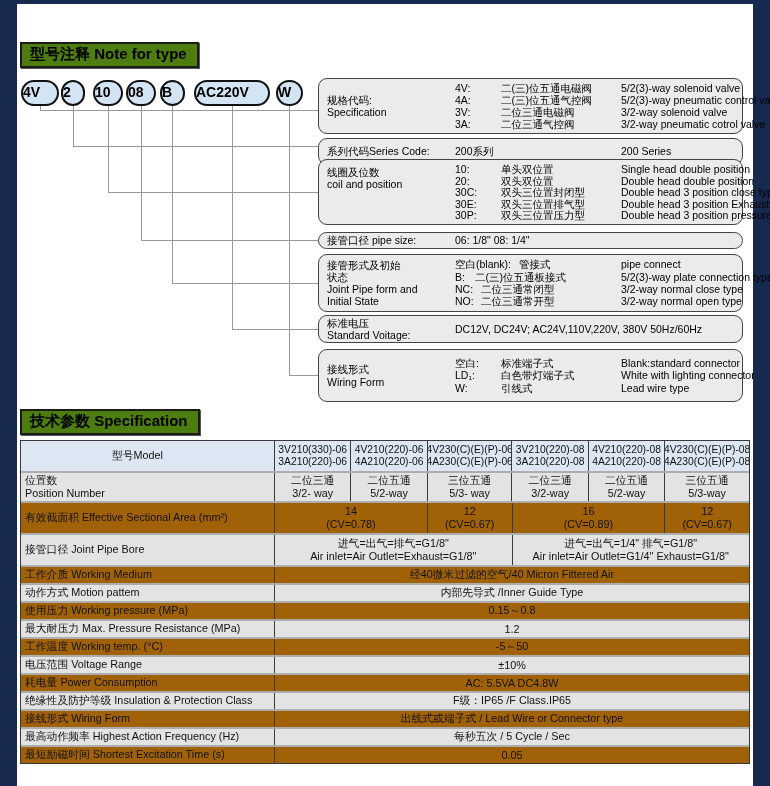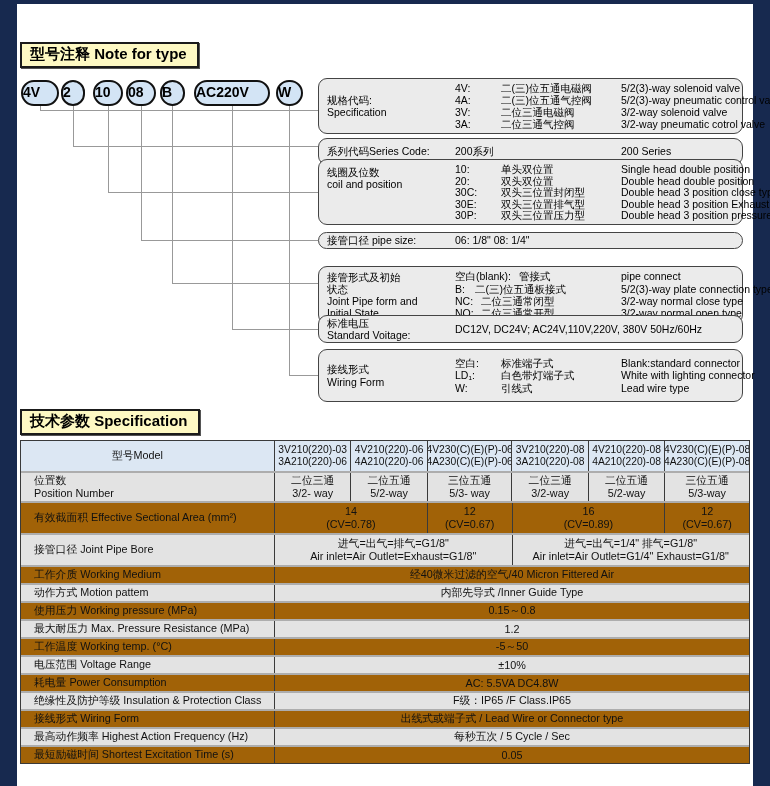--- a/index.html
+++ b/index.html
@@ -3,21 +3,21 @@
 <meta charset="utf-8">
 <style>
   html,body{margin:0;padding:0;}
   body{
     width:770px;height:786px;background:#17294f;position:relative;overflow:hidden;
     font-family:"Liberation Sans","DejaVu Sans",sans-serif;color:#111;
   }
   .content{position:absolute;left:17px;top:4px;width:736px;height:782px;background:#ffffff;}
   
   .sec-header{
-    display:inline-block;background:#fef9c3;border:2px solid #1b1b1b;
+    display:inline-block;background:#4d7c0f;border:2px solid #1b1b1b;
     font-weight:bold;font-size:15px;padding:1px 10px 2px 8px;color:#000;
     box-shadow:1px 1px 0 #555;
   }
   #note-header{margin:38px 0 0 3px;}
   #spec-header{margin:3px 0 0 3px;}
   
   .diagram{position:relative;height:338px;width:736px;}
   .badge{
     position:absolute;top:12px;height:26px;box-sizing:border-box;
     border:2px solid #111;border-radius:13px;background:#d3e4f5;
@@ -35,21 +35,21 @@
   .dbox .r{position:relative;height:12.4px;}
   .dbox .c{position:absolute;left:0;white-space:nowrap;}
   .dbox .z{position:absolute;left:46px;white-space:nowrap;}
   .dbox .e{position:absolute;left:166px;white-space:nowrap;}
   .dbox.b5 .z{left:64px;}
   .dbox.v0 .z{left:0;}
   
   .spec-table{margin:5px 0 0 3px;width:730px;border:1px solid #3a3a3a;box-sizing:border-box;font-size:10.8px;}
   .trow{display:flex;border-top:2px solid #adadad;gap:20px;}
   .trow:first-child{border-top:none;}
-  .tlbl{width:233px;flex:none;box-sizing:border-box;display:flex;flex-direction:column;justify-content:center;padding-left:13px;white-space:nowrap;}
+  .tlbl{width:233px;flex:none;box-sizing:border-box;display:flex;flex-direction:column;justify-content:center;padding-left:4px;white-space:nowrap;}
   .tlbl.center{align-items:center;padding-left:0;}
   .tdata{flex:1;display:flex;}
   .cell{box-sizing:border-box;border-left:1px solid #3a3a3a;display:flex;flex-direction:column;justify-content:center;align-items:center;text-align:center;white-space:nowrap;overflow:hidden;}
   .c1{width:16.1%;} .cw{width:17.85%;} .c2{width:32.2%;} .c3{width:50%;} .cf{width:100%;}
   .h30{height:30px;} .h28{height:28px;} .h16{height:16px;}
   .row-blue{background:#dce7f3;} .row-gray{background:#e3e3e3;} .row-white{background:#a16207;}
   .model-cell{font-size:10.3px;line-height:12.5px;}
   .two-line{line-height:12.8px;}
 </style>
 </head>
@@ -163,21 +163,21 @@
       <div class="lbl">
           <div>接管口径  pipe size:</div>
         </div>
       <div class="rows">
         <div class="r">
             <span class="z">06: 1/8"   08: 1/4"</span>
           </div>
       </div>
     </div>
 
-    <div class="dbox b5" style="top:186px;height:58px;margin-top:12px;">
+    <div class="dbox b5" style="top:186px;height:58px;">
       <div class="lbl">
         <div>接管形式及初始</div>
         <div>状态</div>
         <div>Joint Pipe form and</div>
         <div>Initial State</div>
       </div>
       <div class="rows">
         <div class="r">
             <span class="c">空白(blank):</span>
             <span class="z">管接式</span>
@@ -239,21 +239,21 @@
   </div>
 
   <div id="spec-header" class="sec-header">技术参数 Specification</div>
 
   <div class="spec-table">
 
     <div class="trow h30 row-blue">
       <div class="tlbl center">型号Model</div>
       <div class="tdata">
         <div class="cell c1 model-cell">
-            <div>3V210(220)-03</div>
+            <div>3V210(330)-06</div>
             <div>3A210(220)-06</div>
           </div>
         <div class="cell c1 model-cell">
             <div>4V210(220)-06</div>
             <div>4A210(220)-06</div>
           </div>
         <div class="cell cw model-cell">
             <div>4V230(C)(E)(P)-06</div>
             <div>4A230(C)(E)(P)-06</div>
           </div>

